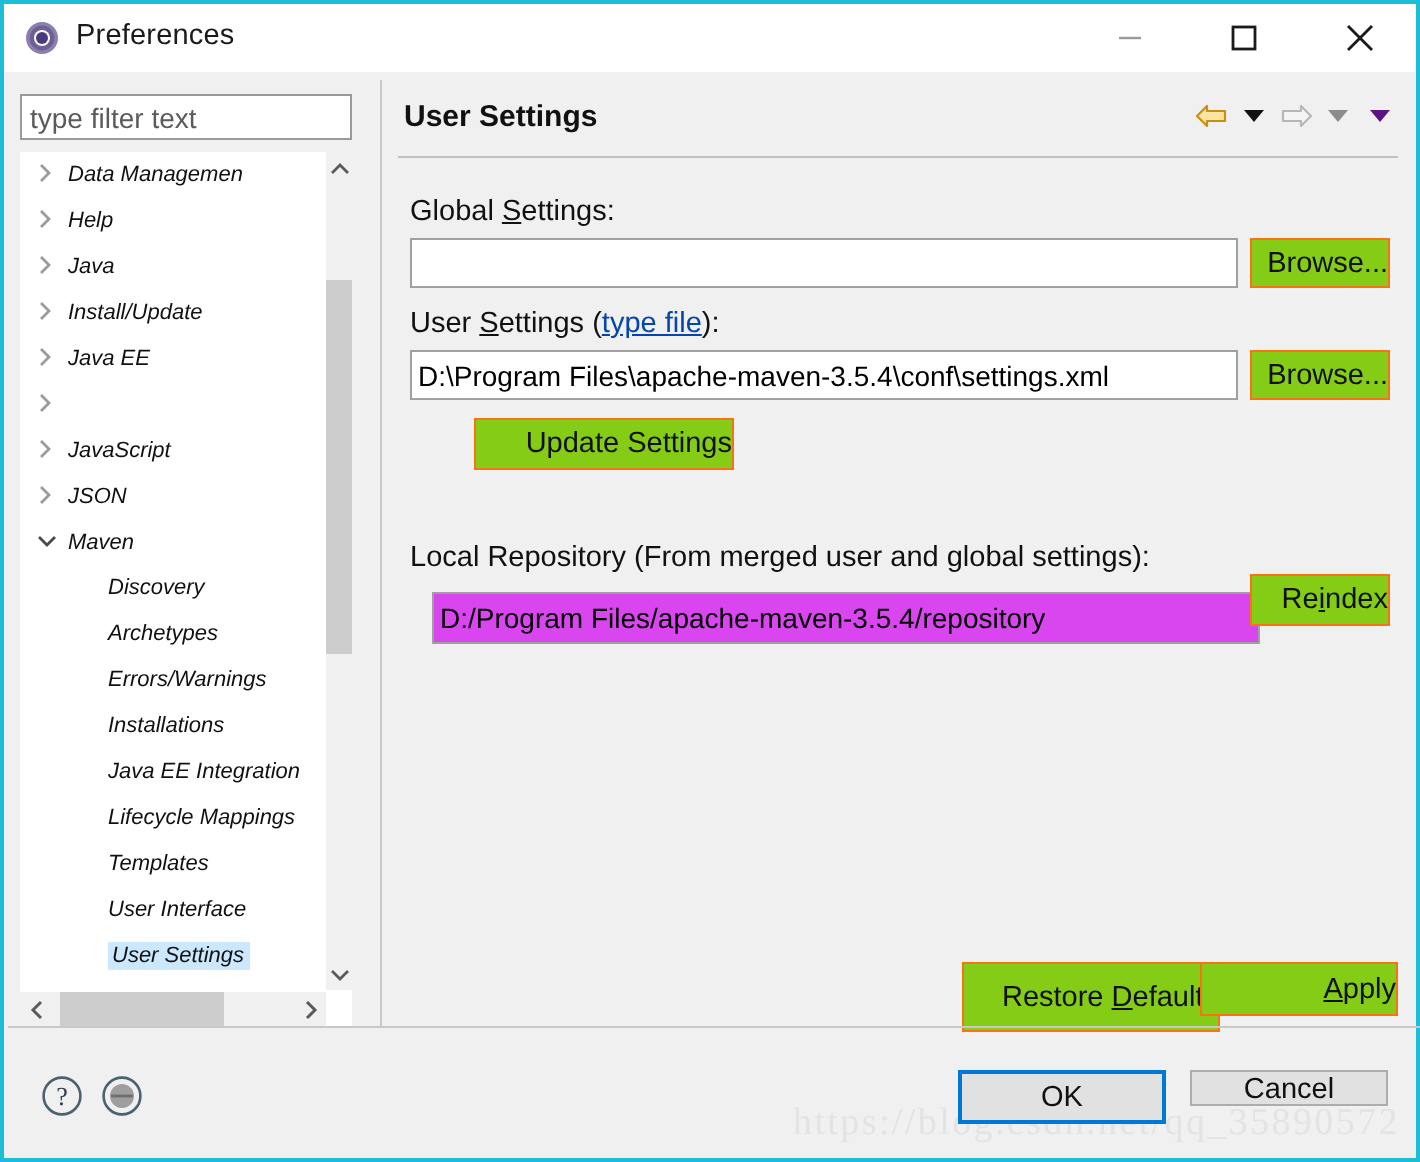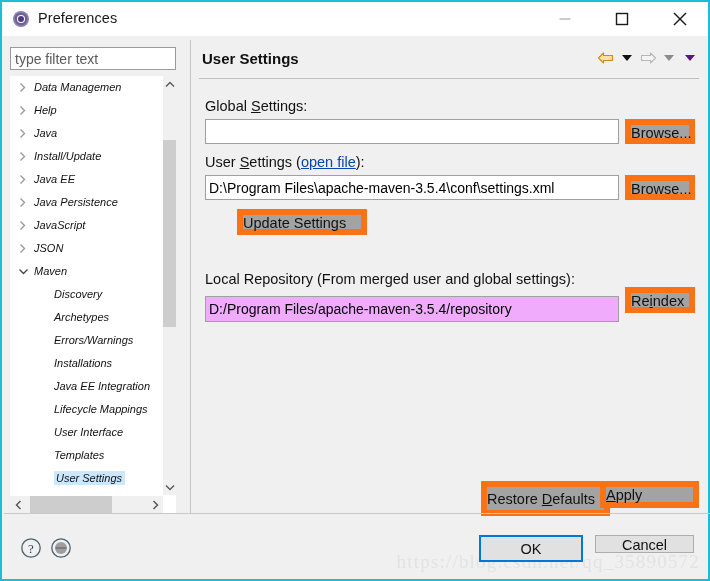--- a/index.html
+++ b/index.html
@@ -219,46 +219,46 @@
     background: #ffffff;
     font-family: "Liberation Sans", sans-serif;
     font-size: 14px;
     color: #000000;
     padding: 0 3px;
     outline: none;
   }
   .btn {
     position: absolute;
     box-sizing: border-box;
-    border: 6px solid #f97316;
-    background: #a3a3a3;
+    border: 1px solid #f97316;
+    background: #84cc16;
     font-family: "Liberation Sans", sans-serif;
     font-size: 14.5px;
     color: #111111;
-    text-align: left;
+    text-align: right;
     white-space: nowrap;
     cursor: default;
     padding: 0;
   }
   a.link {
     color: #0645ad;
     text-decoration: underline;
   }
 
   #global-label    { left: 14px;  top: 58px; }
   #global-field    { left: 14px;  top: 79px; width: 414px; height: 25px; }
   #global-browse   { left: 434px; top: 79px; width: 70px;  height: 25px; }
 
   #user-label      { left: 14px;  top: 114px; }
   #user-field      { left: 14px;  top: 135px; width: 414px; height: 25px; }
   #user-browse     { left: 434px; top: 135px; width: 70px;  height: 25px; }
   #update-settings { left: 14px;  top: 169px; width: 130px; height: 26px; margin-left: 32px; }
 
   #local-label     { left: 14px;  top: 231px; }
-  #local-field     { left: 14px;  top: 256px; width: 414px; height: 26px; background:#f0abfc; }
+  #local-field     { left: 25px;  top: 256px; width: 414px; height: 26px; background:#d946ef; }
   #local-reindex   { left: 434px; top: 247px; width: 70px;  height: 26px; }
 
   #restore-defaults{ left: 290px; top: 441px; width: 129px; height: 35px; }
   #apply-btn       { left: 409px; top: 441px; width: 99px;  height: 27px; }
 
   
   #bottom-rule {
     position: absolute;
     left: 2px; top: 511px;
     width: 706px;
@@ -366,38 +366,38 @@
               <polyline points="2.5,1.5 6.5,5.5 2.5,9.5" fill="none" stroke="#9b9b9b" stroke-width="1.4"></polyline>
             </svg></span><span class="lbl">Java</span></div>
         <div class="tree-row"><span class="twisty"><svg width="9" height="11" viewBox="0 0 9 11">
               <polyline points="2.5,1.5 6.5,5.5 2.5,9.5" fill="none" stroke="#9b9b9b" stroke-width="1.4"></polyline>
             </svg></span><span class="lbl">Install/Update</span></div>
         <div class="tree-row"><span class="twisty"><svg width="9" height="11" viewBox="0 0 9 11">
               <polyline points="2.5,1.5 6.5,5.5 2.5,9.5" fill="none" stroke="#9b9b9b" stroke-width="1.4"></polyline>
             </svg></span><span class="lbl">Java EE</span></div>
         <div class="tree-row"><span class="twisty"><svg width="9" height="11" viewBox="0 0 9 11">
               <polyline points="2.5,1.5 6.5,5.5 2.5,9.5" fill="none" stroke="#9b9b9b" stroke-width="1.4"></polyline>
-            </svg></span><span class="lbl">Java Persistence</span></div>
+            </svg></span></div>
         <div class="tree-row"><span class="twisty"><svg width="9" height="11" viewBox="0 0 9 11">
               <polyline points="2.5,1.5 6.5,5.5 2.5,9.5" fill="none" stroke="#9b9b9b" stroke-width="1.4"></polyline>
             </svg></span><span class="lbl">JavaScript</span></div>
         <div class="tree-row"><span class="twisty"><svg width="9" height="11" viewBox="0 0 9 11">
               <polyline points="2.5,1.5 6.5,5.5 2.5,9.5" fill="none" stroke="#9b9b9b" stroke-width="1.4"></polyline>
             </svg></span><span class="lbl">JSON</span></div>
         <div class="tree-row"><span class="twisty"><svg width="11" height="9" viewBox="0 0 11 9">
               <polyline points="1.5,2.5 5.5,6.5 9.5,2.5" fill="none" stroke="#4a4a4a" stroke-width="1.4"></polyline>
             </svg></span><span class="lbl">Maven</span></div>
         <div class="tree-row child"><span class="lbl">Discovery</span></div>
         <div class="tree-row child"><span class="lbl">Archetypes</span></div>
         <div class="tree-row child"><span class="lbl">Errors/Warnings</span></div>
         <div class="tree-row child"><span class="lbl">Installations</span></div>
         <div class="tree-row child"><span class="lbl">Java EE Integration</span></div>
         <div class="tree-row child"><span class="lbl">Lifecycle Mappings</span></div>
+        <div class="tree-row child"><span class="lbl">Templates</span></div>
         <div class="tree-row child"><span class="lbl">User Interface</span></div>
-        <div class="tree-row child"><span class="lbl">Templates</span></div>
         <div class="tree-row child selected"><span class="lbl">User Settings</span></div>
       </div>
 
     <div id="tree-vscroll">
       <div class="arrow-up sb-arrow">
         <svg width="11" height="9" viewBox="0 0 11 9">
             <polyline points="1.5,6 5.5,2 9.5,6" fill="none" stroke="#5a5a5a" stroke-width="1.4"></polyline>
           </svg>
       </div>
       <div id="tree-vthumb"></div>
@@ -454,21 +454,21 @@
             </svg>
         </span>
       </div>
     </div>
     <div id="panel-header-rule"></div>
 
     <span class="lbl-text" id="global-label"><span>Global </span><span class="underline-mn">S</span><span>ettings:</span></span>
     <input class="field" id="global-field" type="text" value="" style="">
     <button class="btn" id="global-browse">Browse...</button>
 
-    <span class="lbl-text" id="user-label"><span>User </span><span class="underline-mn">S</span><span>ettings (</span><a class="link" href="#">open file</a><span>):</span></span>
+    <span class="lbl-text" id="user-label"><span>User </span><span class="underline-mn">S</span><span>ettings (</span><a class="link" href="#">type file</a><span>):</span></span>
     <input class="field" id="user-field" type="text" value="D:\Program Files\apache-maven-3.5.4\conf\settings.xml" style="">
     <button class="btn" id="user-browse">Browse...</button>
 
     <button class="btn" id="update-settings">Update Settings</button>
 
     <span class="lbl-text" id="local-label">Local Repository (From merged user and global settings):</span>
     <input class="field" id="local-field" type="text" readonly="" value="D:/Program Files/apache-maven-3.5.4/repository" style="">
     <button class="btn" id="local-reindex"><span>Re</span><span class="underline-mn">i</span><span>ndex</span></button>
 
     <button class="btn" id="restore-defaults"><span>Restore </span><span class="underline-mn">D</span><span>efaults</span></button>

